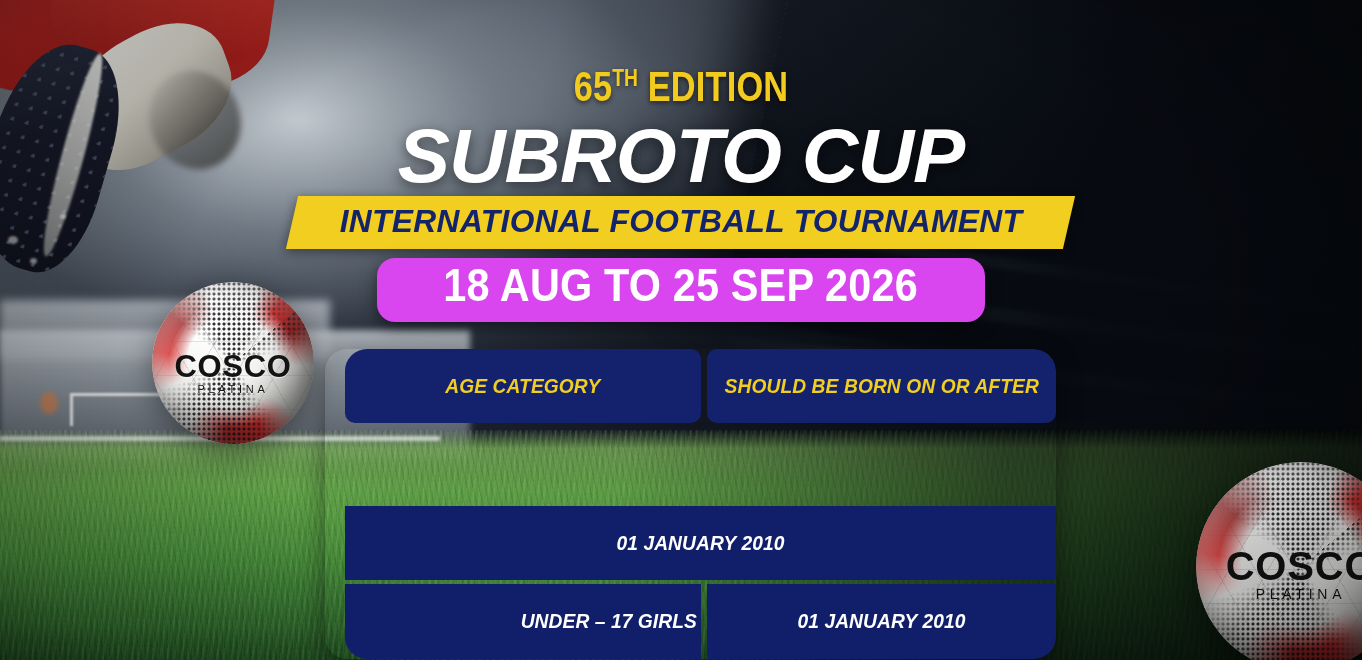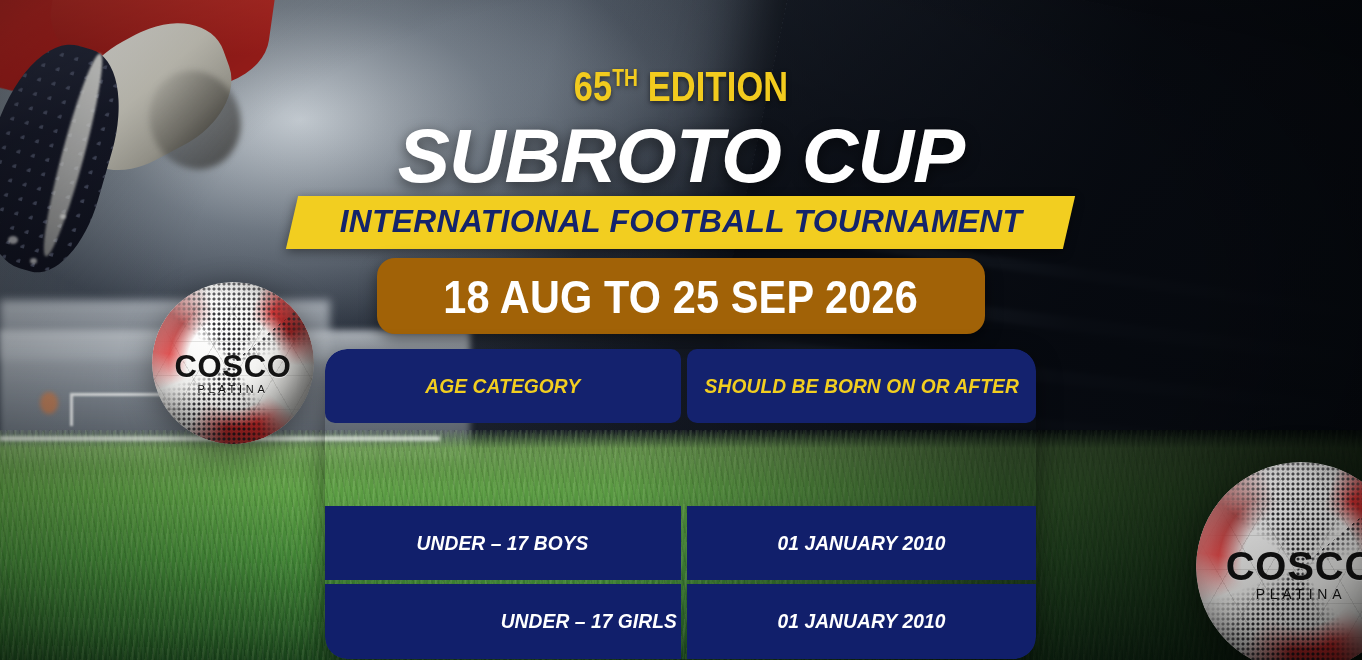--- a/index.html
+++ b/index.html
@@ -245,40 +245,41 @@
     font-weight:bold;font-style:italic;
     font-size:32px;letter-spacing:0.012em;
     transform:skewX(13deg) scaleX(0.99);
     white-space:nowrap;
   }
 
   .datebar-wrap{
     position:absolute;left:0;right:0;top:222px;display:flex;justify-content:center;
   }
   .datebar{
-    background:#a16207;
+    background:#d946ef;
     border-radius:18px;
-    padding:12px 40px 10px 40px;
+    padding:0 40px 10px 40px;
     box-shadow:0 5px 16px rgba(0,0,0,0.5);
   }
   .datebar span{
     display:block;color:#ffffff;
     font-family:"Liberation Sans",sans-serif;
     font-weight:bold;font-size:46px;letter-spacing:0.004em;
     transform:scaleX(0.90);
     white-space:nowrap;
   }
 
   
   .table{
     position:absolute;left:325px;top:313px;width:711px;height:310px;
     border-radius:22px;overflow:hidden;
     display:flex;flex-direction:column;
     gap:4px;
     box-shadow:0 8px 26px rgba(0,0,0,0.45);
+    padding-left:20px;
   }
   .trow{display:flex;flex:1;gap:6px;}
   .tcell{
     background:#111F6B;
     display:flex;align-items:center;justify-content:center;
     text-align:center;
   }
   .tcell.c1{width:356px;}
   .tcell.c2{flex:1;}
   .trow.head .tcell{background:#14226E;border-radius:10px;}
@@ -395,23 +396,20 @@
         </div>
         <div class="tcell c2">
           <span class="thtext">SHOULD BE BORN ON OR AFTER</span>
         </div>
       </div>
 
       <div class="trow">
       </div>
 
       <div class="trow">
-        <div class="tcell c1">
-          <span class="tdtext">UNDER – 17 BOYS</span>
-        </div>
         <div class="tcell c2">
           <span class="tdtext">01 JANUARY 2010</span>
         </div>
       </div>
 
       <div class="trow last">
         <div class="tcell c1">
           <span class="tdtext">UNDER – 17 GIRLS</span>
         </div>
         <div class="tcell c2">

